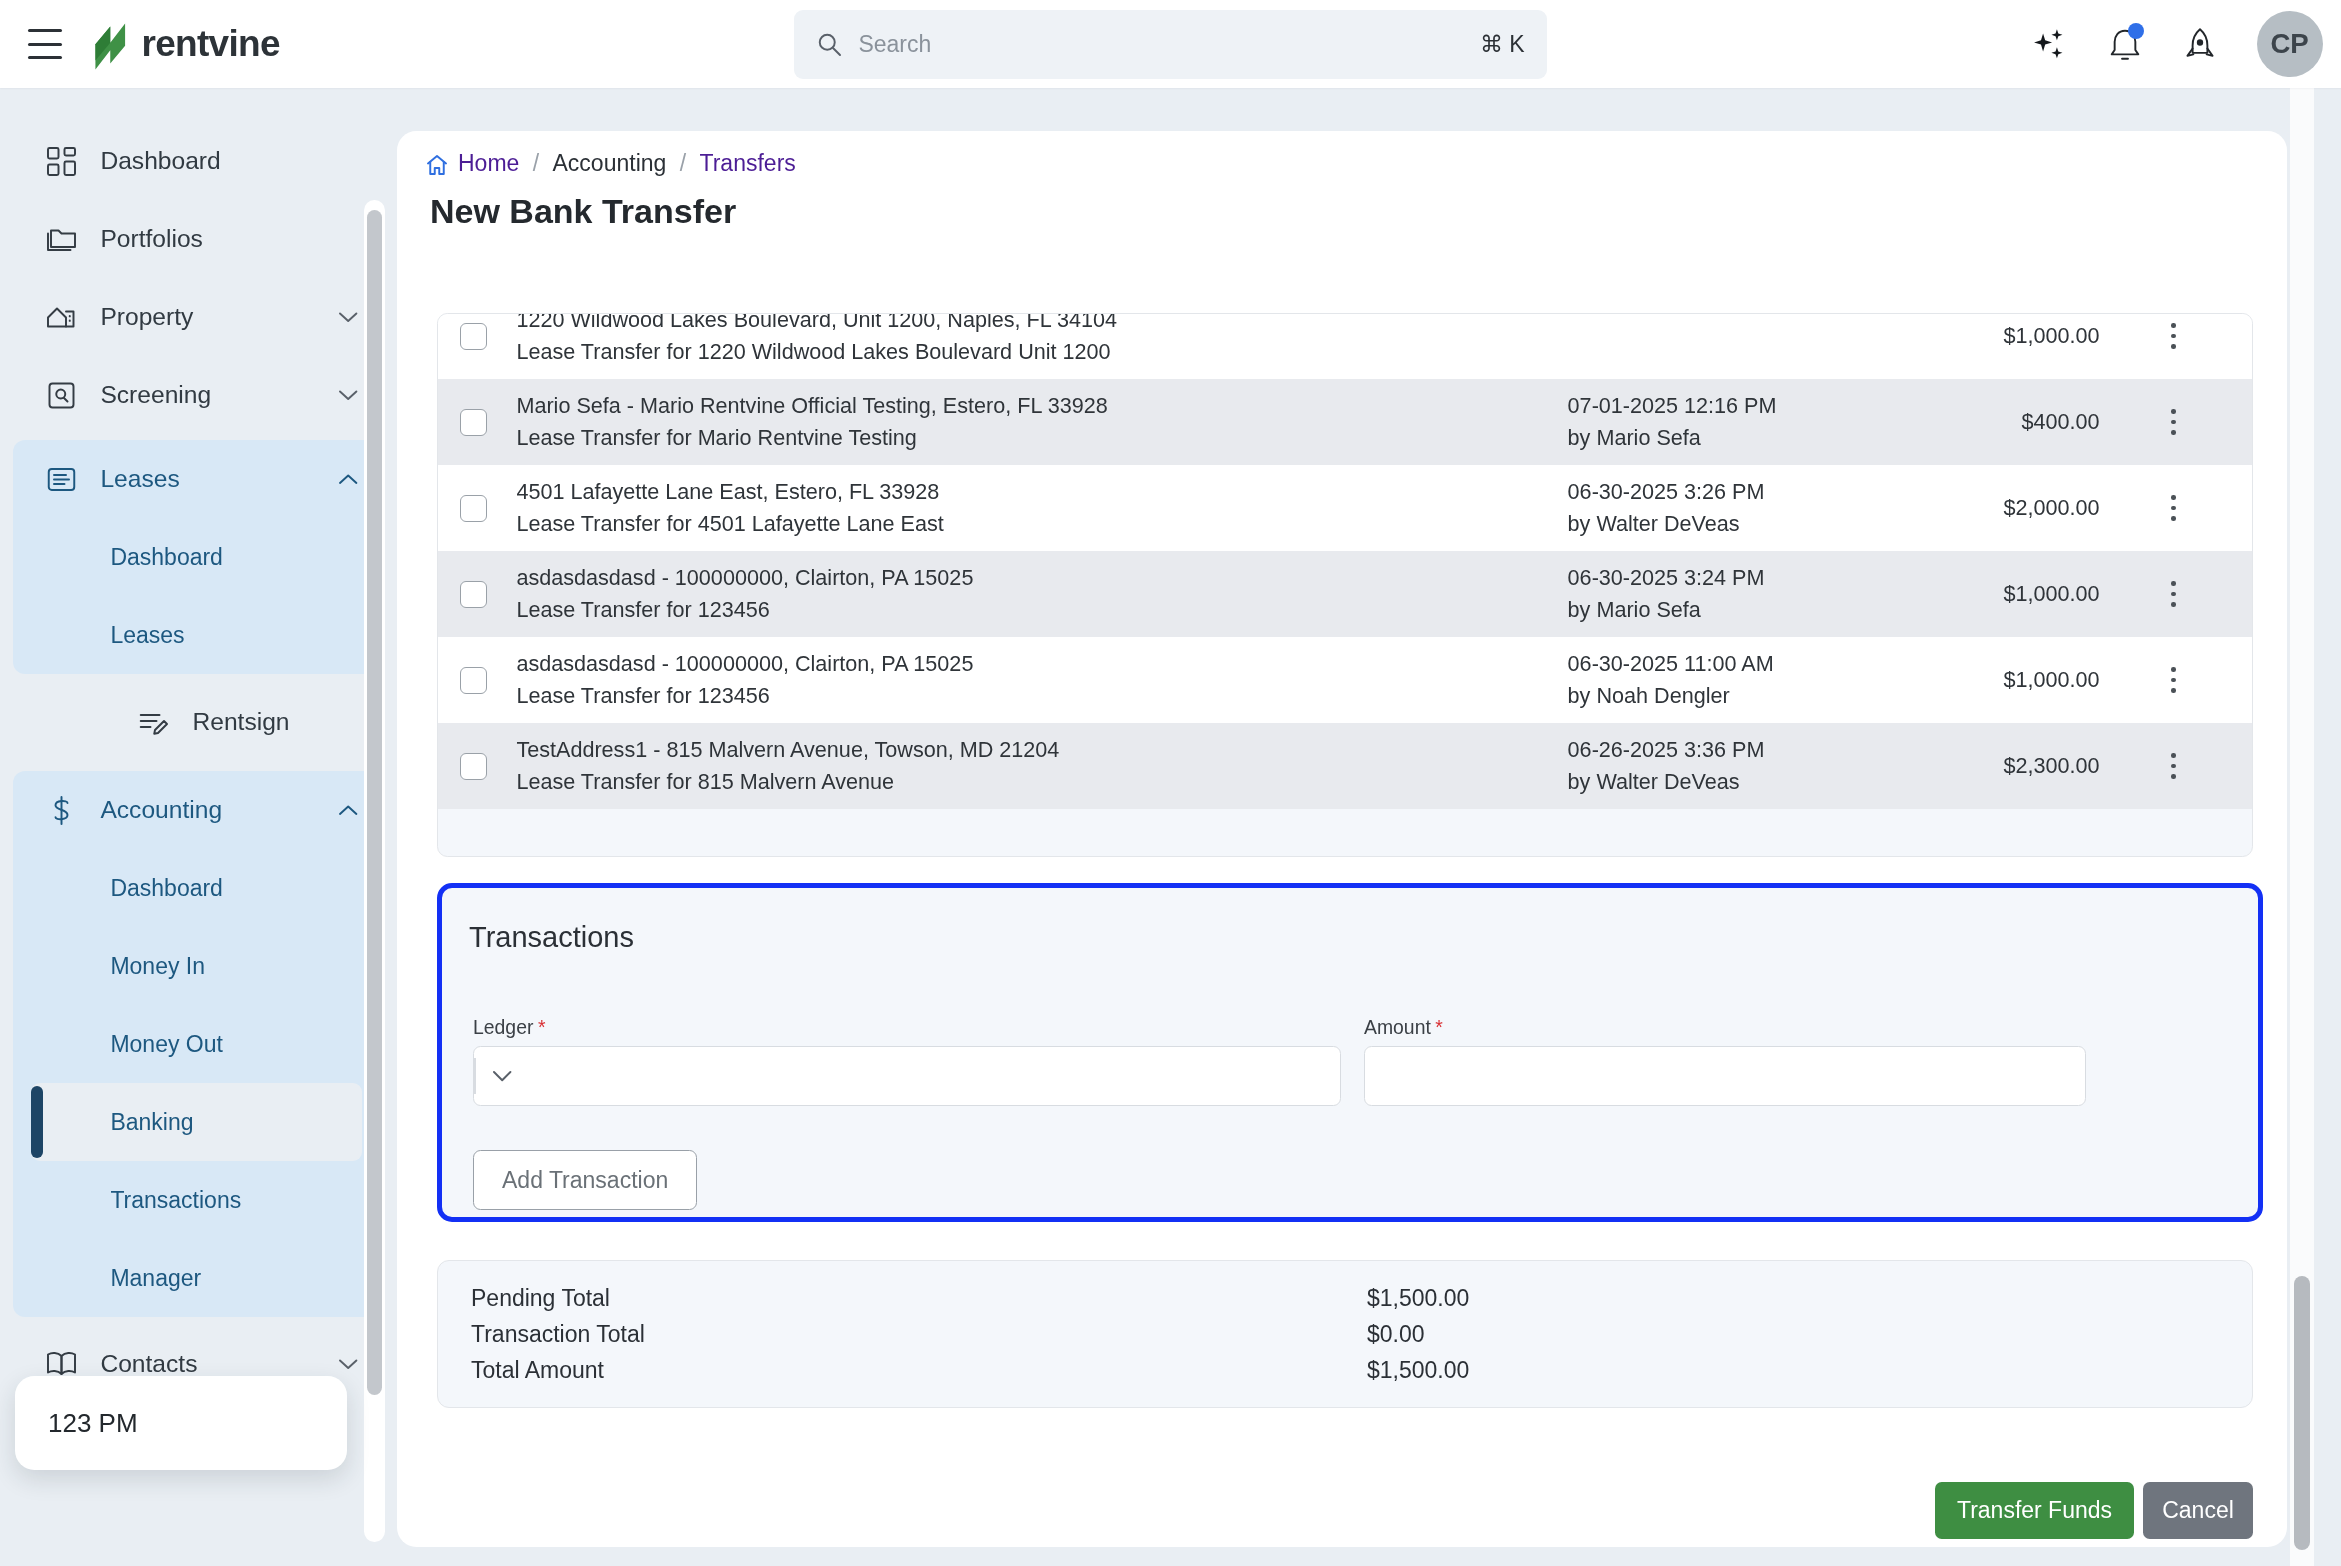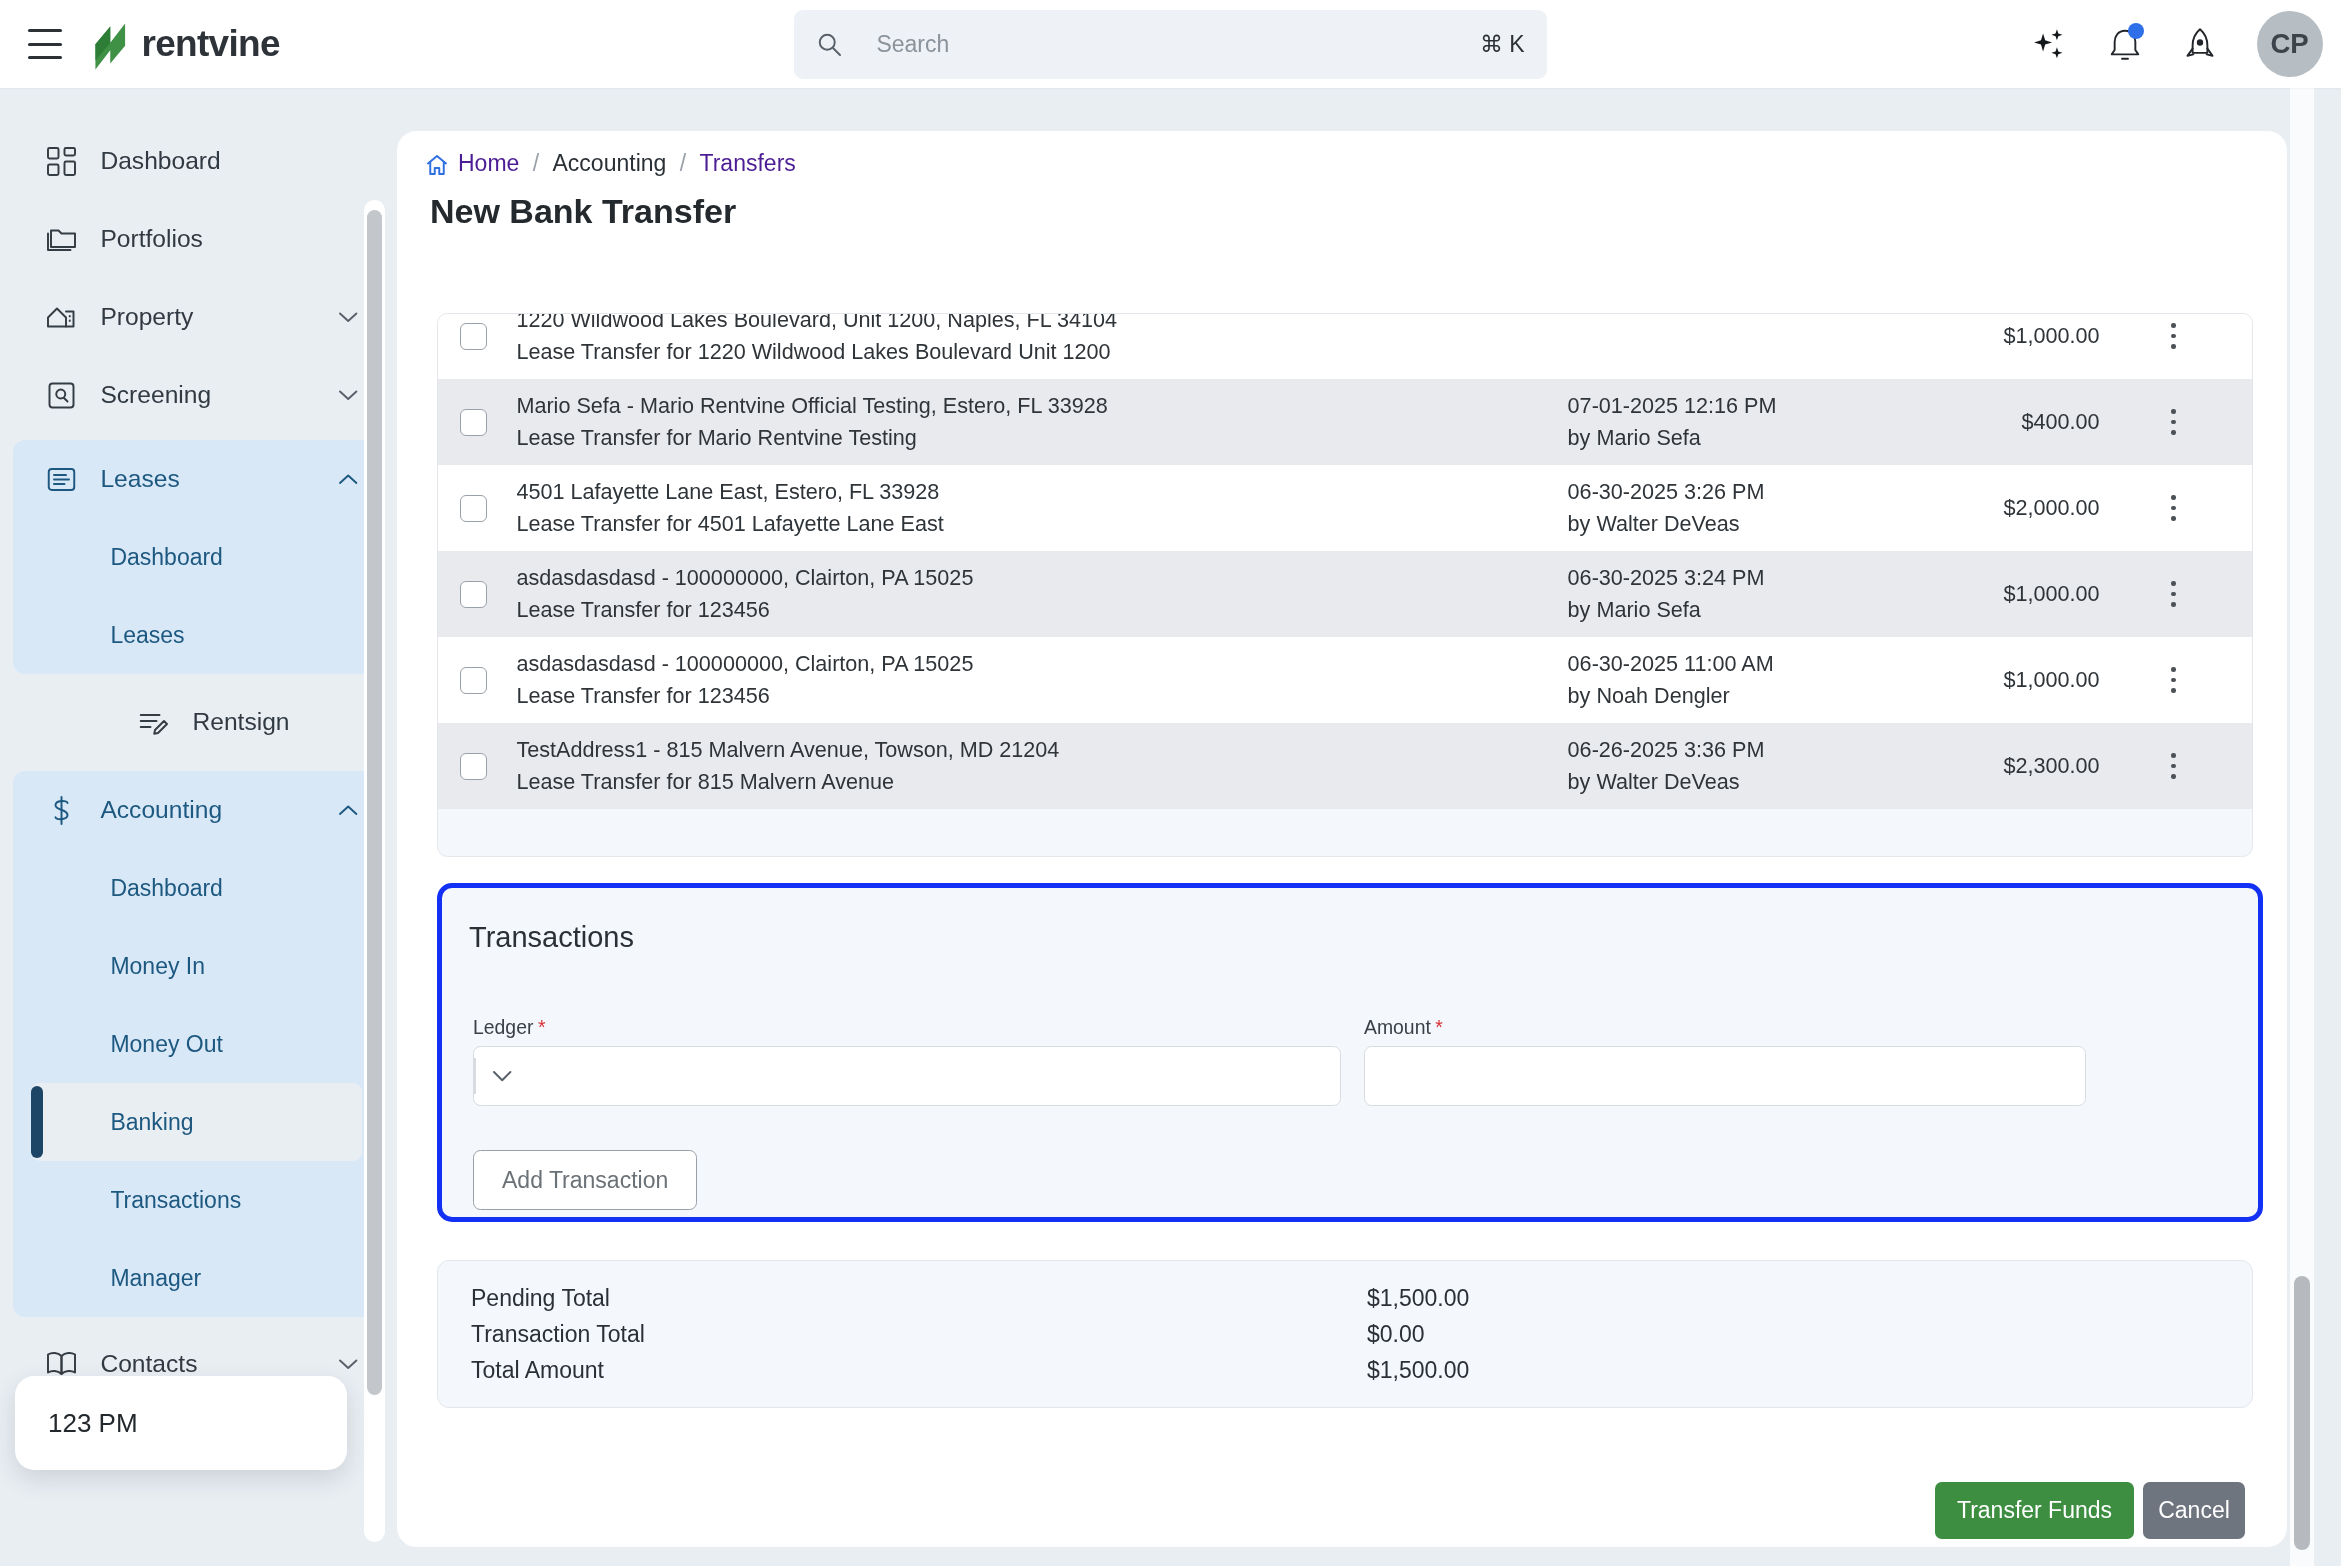--- a/index.html
+++ b/index.html
@@ -11,21 +11,21 @@
             box-shadow:0 0.7px 2.2px rgba(20,30,40,.07); z-index:30; }
   .hamburger { position:absolute; left:28px; top:29px; width:34px; height:30px; display:flex;
                flex-direction:column; justify-content:space-between; cursor:pointer; }
   .hamburger span { display:block; height:3px; background:#2c3136; border-radius:1.5px; }
   .brand { position:absolute; left:88px; top:10.4px; display:flex; align-items:center; height:67px; }
   .brand svg { width:46px; height:61px; }
   .brand-text { font-size:37px; font-weight:700; color:#2d3338; letter-spacing:-0.7px; margin-left:7.5px; }
   .searchbox { position:absolute; left:794px; top:9.7px; width:753px; height:69px; background:#eef2f6;
                border-radius:9px; display:flex; align-items:center; padding:0 22.4px; }
   .searchbox input { flex:1; border:none; outline:none; background:transparent; font-size:23px;
-                     font-family:"Liberation Sans", sans-serif; color:#0369a1; margin-left:33px; }
+                     font-family:"Liberation Sans", sans-serif; color:#0369a1; margin-left:15px; }
   .searchbox input::placeholder { color:#8a929b; }
   .kbd-hint { font-size:23px; color:#2c3136; white-space:nowrap; }
   .top-icons { position:absolute; right:19.4px; top:0; height:88px; display:flex; align-items:center; gap:39px; }
   .tool-icon { width:36px; height:36px; position:relative; display:flex; align-items:center; justify-content:center; cursor:pointer; }
   .bell-dot { position:absolute; right:-1.5px; top:-3px; width:16.4px; height:16.4px; border-radius:50%; background:#2f6fe8; }
   .avatar { width:66px; height:66px; border-radius:50%; background:#b6bec4; display:flex; align-items:center;
             justify-content:center; font-size:27.6px; font-weight:700; color:#3c444b; cursor:pointer; }
 
   
   .sidebar { position:absolute; left:0; top:88px; width:395px; height:1479px; }
@@ -98,21 +98,21 @@
   
   .totals { position:absolute; left:40px; top:1129px; width:1816px; height:148px; background:#f4f7fb;
             border:1.5px solid #e3e6ea; border-radius:12px; padding:19.4px 0 0 33px; }
   .tot-row { display:flex; height:36px; align-items:center; font-size:23px; color:#2b3036; }
   .tot-label { width:896px; }
 
   
   .btn { position:absolute; top:1351px; height:57px; border:none; border-radius:6.7px; color:#ffffff;
          font-size:23px; font-family:"Liberation Sans", sans-serif; cursor:pointer; }
   .btn-transfer { left:1538px; width:199px; background:#3e8e42; }
-  .btn-cancel { left:1746px; width:102px; background:#6f757e; }
+  .btn-cancel { left:1746px; width:110px; background:#6f757e; }
 
   
   .page-scroll-track { position:absolute; left:2290px; top:88px; width:24px; height:1479px; background:#fafbfc; z-index:20; }
   .page-scroll-thumb { position:absolute; left:3.7px; top:1188px; width:16.4px; height:274px; background:#b6babf; border-radius:8.2px; cursor:pointer; }
 
   svg.stroke { fill:none; stroke:#343c44; stroke-width:2.6; stroke-linecap:round; stroke-linejoin:round; }
   svg.stroke.navy { stroke:#1d5880; }
   svg.stroke.blue { stroke:#2f6fe0; }
   svg.stroke.gray { stroke:#596069; }
   svg.stroke.dark { stroke:#22262a; }

